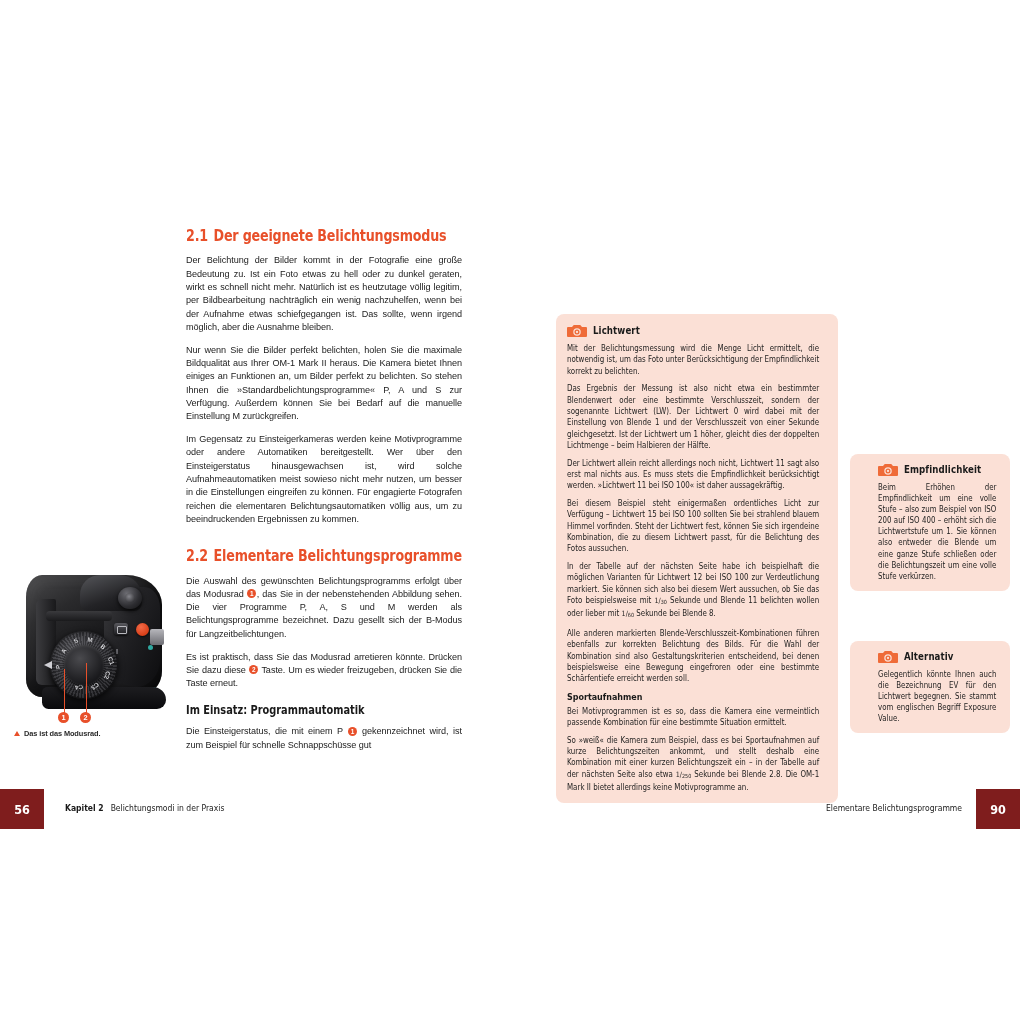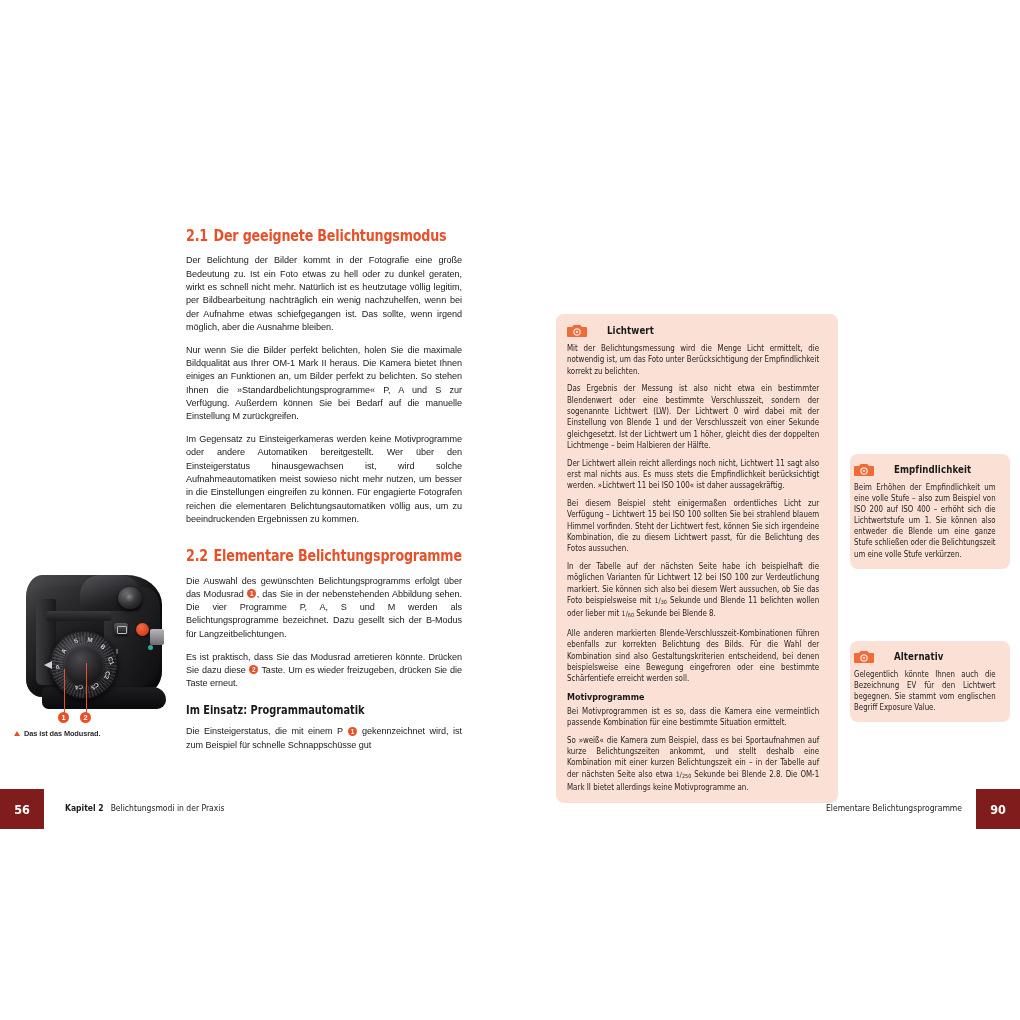--- a/index.html
+++ b/index.html
@@ -316,21 +316,21 @@
   
   .info-box {
     background: #fbe0d6;
     border-radius: 8px;
     padding: 9px 11px 10px 11px;
     box-sizing: border-box;
   }
   .info-head {
     display: flex;
     align-items: center;
-    gap: 20px;
+    gap: 6px;
     margin-bottom: 5px;
   }
   .cam-icon {
     position: relative;
     width: 20px; height: 15px;
     flex: 0 0 auto;
   }
   .info-title {
     font-family: "DejaVu Sans Condensed", "Liberation Sans Narrow", "Liberation Sans", sans-serif;
     font-size: 9.6px;
@@ -361,21 +361,21 @@
     left: 46px;
     top: 108px;
     width: 282px;
   }
 
   .side-box {
     position: absolute;
     left: 340px;
     width: 160px;
   }
-  .side-box .info-box { padding: 8px 10px 9px 4px; }
+  .side-box .info-box { padding: 8px 10px 9px 28px; }
   .side-box .info-box p { font-size: 8.05px; line-height: 11.1px; }
   .side-box-1 { top: 248px; }
   .side-box-2 { top: 435px; }
 
   
   .footer {
     position: absolute;
     top: 789px;
     height: 40px;
   }
@@ -503,21 +503,21 @@
             </svg>
           </span>
           <span class="info-title">Lichtwert</span>
         </div>
         <p>Mit der Belichtungsmessung wird die Menge Licht ermittelt, die notwendig ist, um das Foto unter Berücksichtigung der Empfindlichkeit korrekt zu belichten.</p>
         <p>Das Ergebnis der Messung ist also nicht etwa ein bestimmter Blendenwert oder eine bestimmte Verschlusszeit, sondern der sogenannte Lichtwert (LW). Der Lichtwert 0 wird dabei mit der Einstellung von Blende 1 und der Verschlusszeit von einer Sekunde gleichgesetzt. Ist der Lichtwert um 1 höher, gleicht dies der doppelten Lichtmenge – beim Halbieren der Hälfte.</p>
         <p>Der Lichtwert allein reicht allerdings noch nicht, Lichtwert 11 sagt also erst mal nichts aus. Es muss stets die Empfindlichkeit berücksichtigt werden. »Lichtwert 11 bei ISO 100« ist daher aussagekräftig.</p>
         <p>Bei diesem Beispiel steht einigermaßen ordentliches Licht zur Verfügung – Lichtwert 15 bei ISO 100 sollten Sie bei strahlend blauem Himmel vorfinden. Steht der Lichtwert fest, können Sie sich irgendeine Kombination, die zu diesem Lichtwert passt, für die Belichtung des Fotos aussuchen.</p>
         <p><span>In der Tabelle auf der nächsten Seite habe ich beispielhaft die möglichen Varianten für Lichtwert 12 bei ISO 100 zur Verdeutlichung markiert. Sie können sich also bei diesem Wert aussuchen, ob Sie das Foto beispielsweise mit </span><span class="frac"><span>1</span>/<sub>30</sub></span><span> Sekunde und Blende 11 belichten wollen oder lieber mit </span><span class="frac"><span>1</span>/<sub>60</sub></span><span> Sekunde bei Blende 8.</span></p>
         <p>Alle anderen markierten Blende-Verschlusszeit-Kombinationen führen ebenfalls zur korrekten Belichtung des Bilds. Für die Wahl der Kombination sind also Gestaltungskriterien entscheidend, bei denen beispielsweise eine Bewegung eingefroren oder eine bestimmte Schärfentiefe erreicht werden soll.</p>
-        <h4>Motivprogramme</h4>
+        <h4>Sportaufnahmen</h4>
         <p>Bei Motivprogrammen ist es so, dass die Kamera eine vermeintlich passende Kombination für eine bestimmte Situation ermittelt.</p>
         <p><span>So »weiß« die Kamera zum Beispiel, dass es bei Sportaufnahmen auf kurze Belichtungszeiten ankommt, und stellt deshalb eine Kombination mit einer kurzen Belichtungszeit ein – in der Tabelle auf der nächsten Seite also etwa </span><span class="frac"><span>1</span>/<sub>250</sub></span><span> Sekunde bei Blende 2.8. Die OM-1 Mark II bietet allerdings keine Motivprogramme an.</span></p>
       </div>
     </div>
 
     <div class="side-box side-box-1">
       <div class="info-box">
         <div class="info-head">
           <span class="cam-icon">
             <svg viewBox="0 0 40 30" width="20" height="15" aria-hidden="true">

